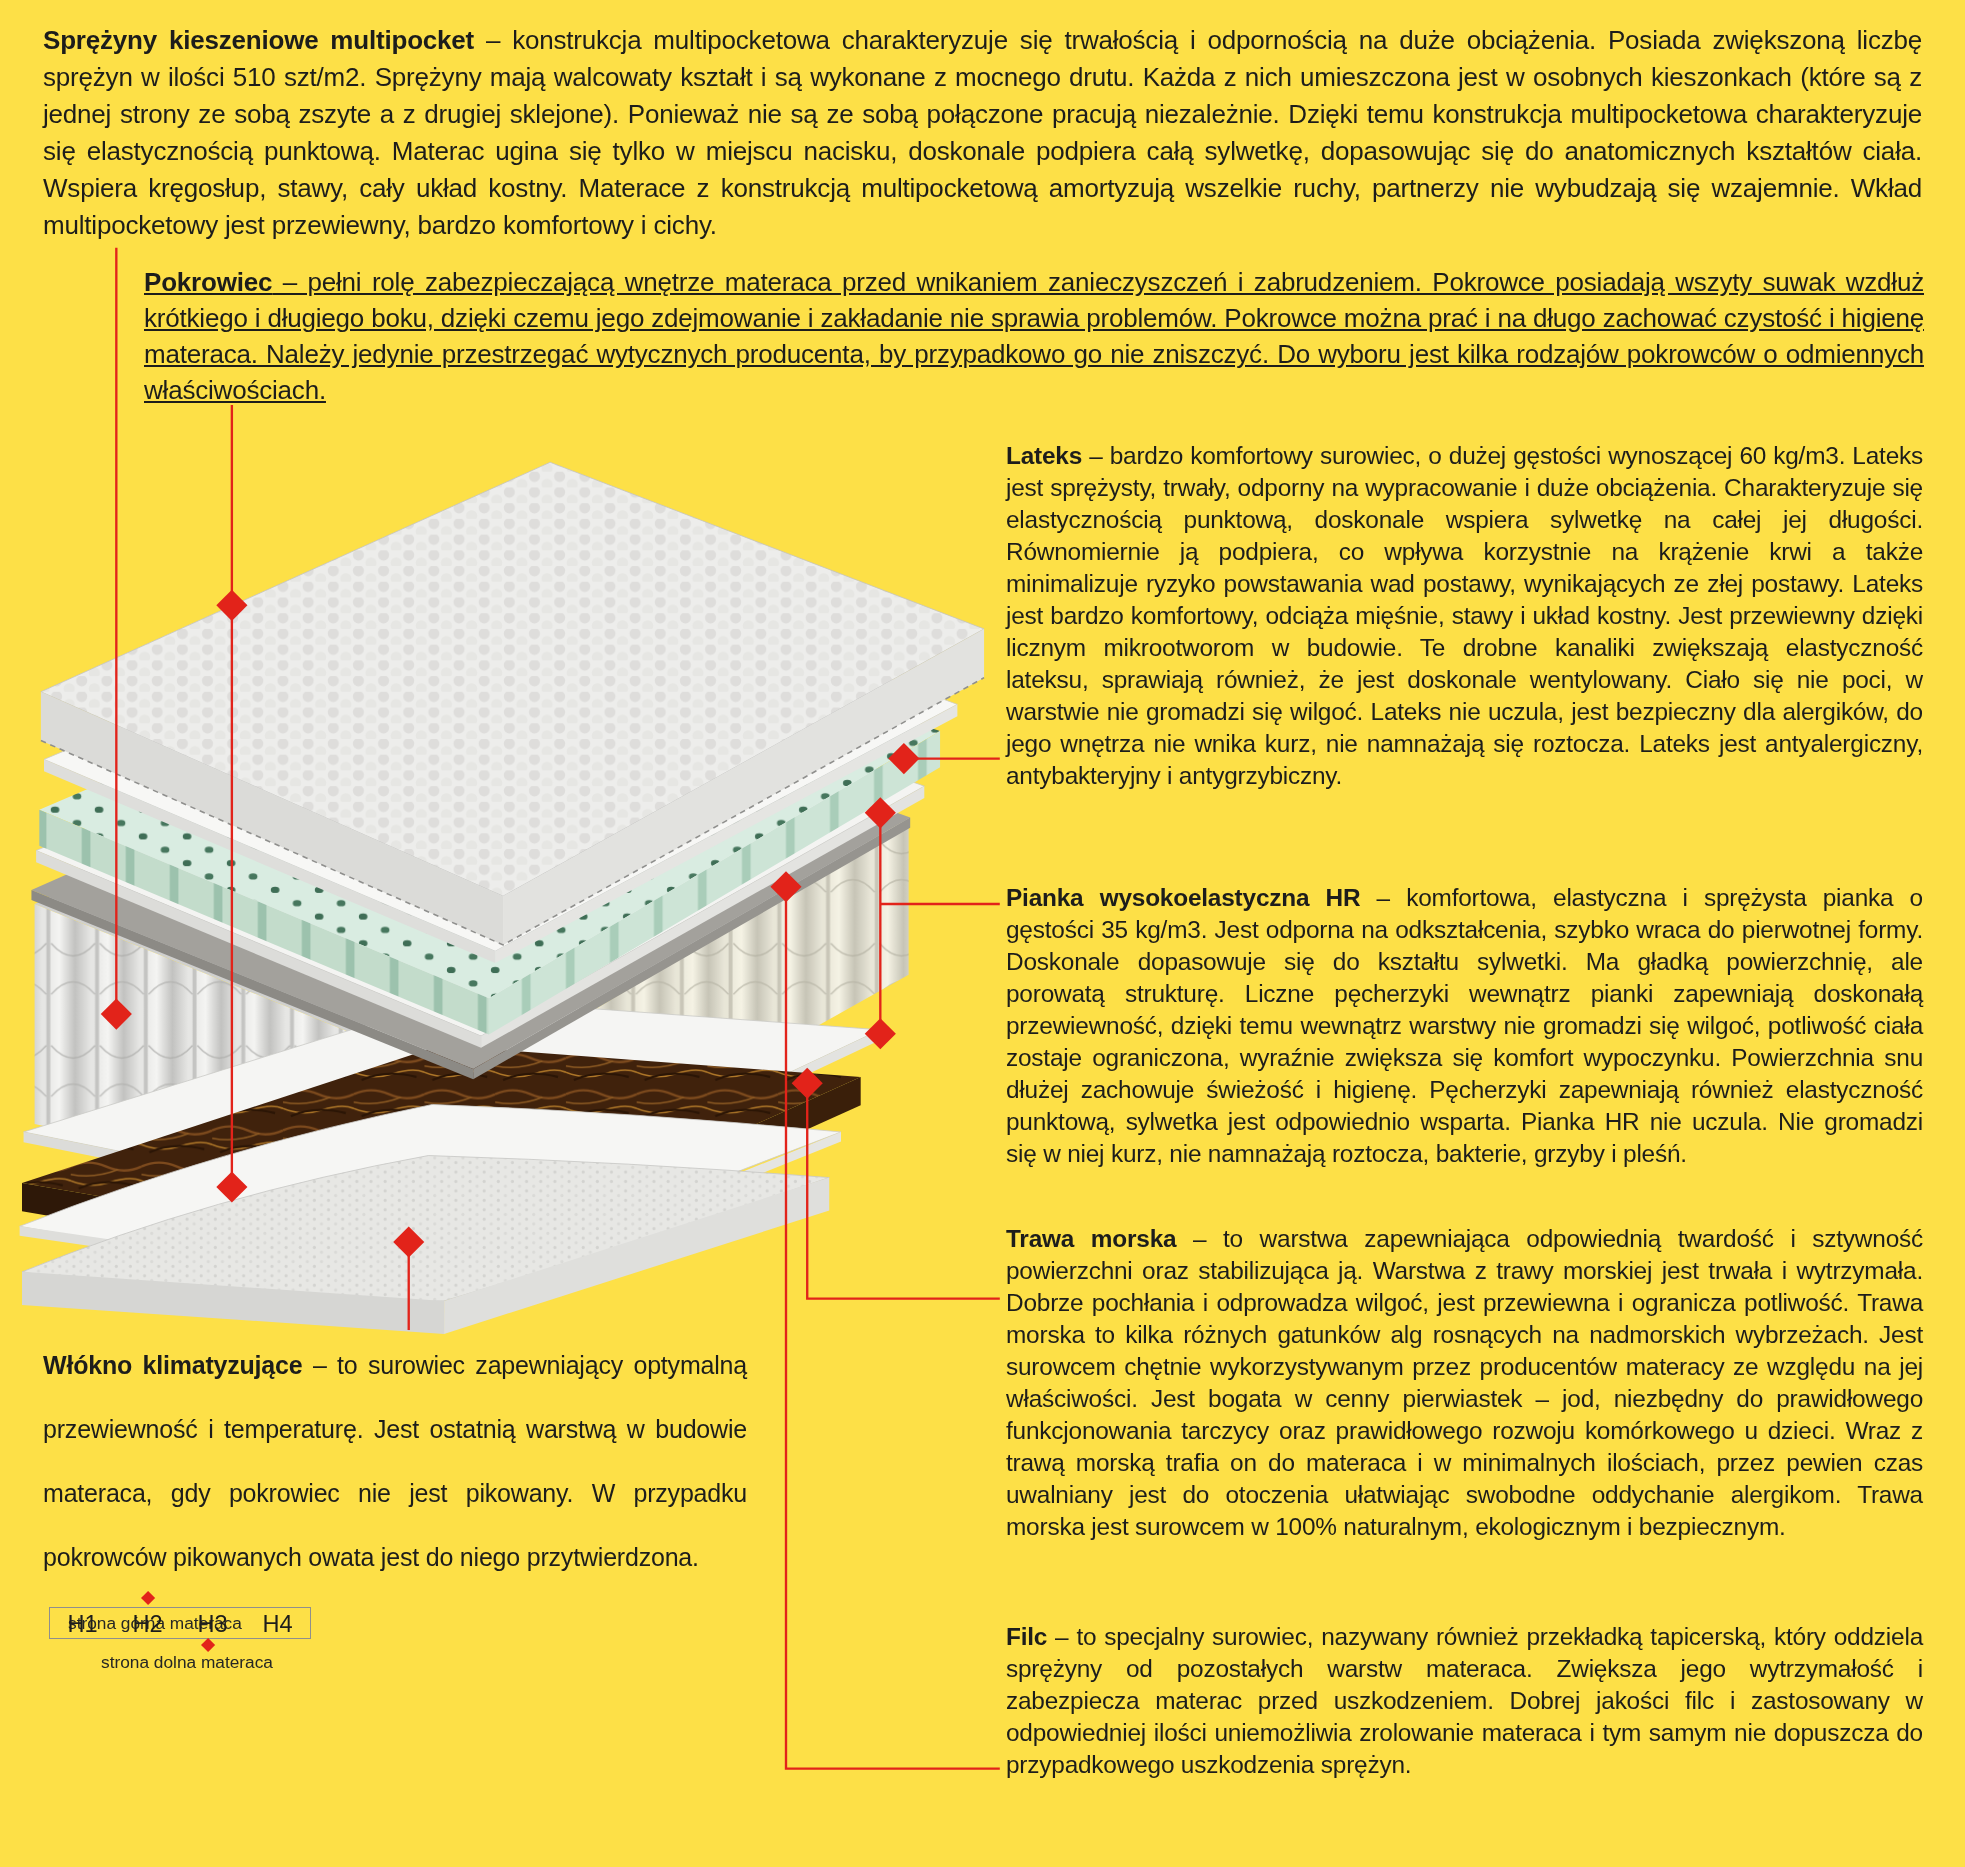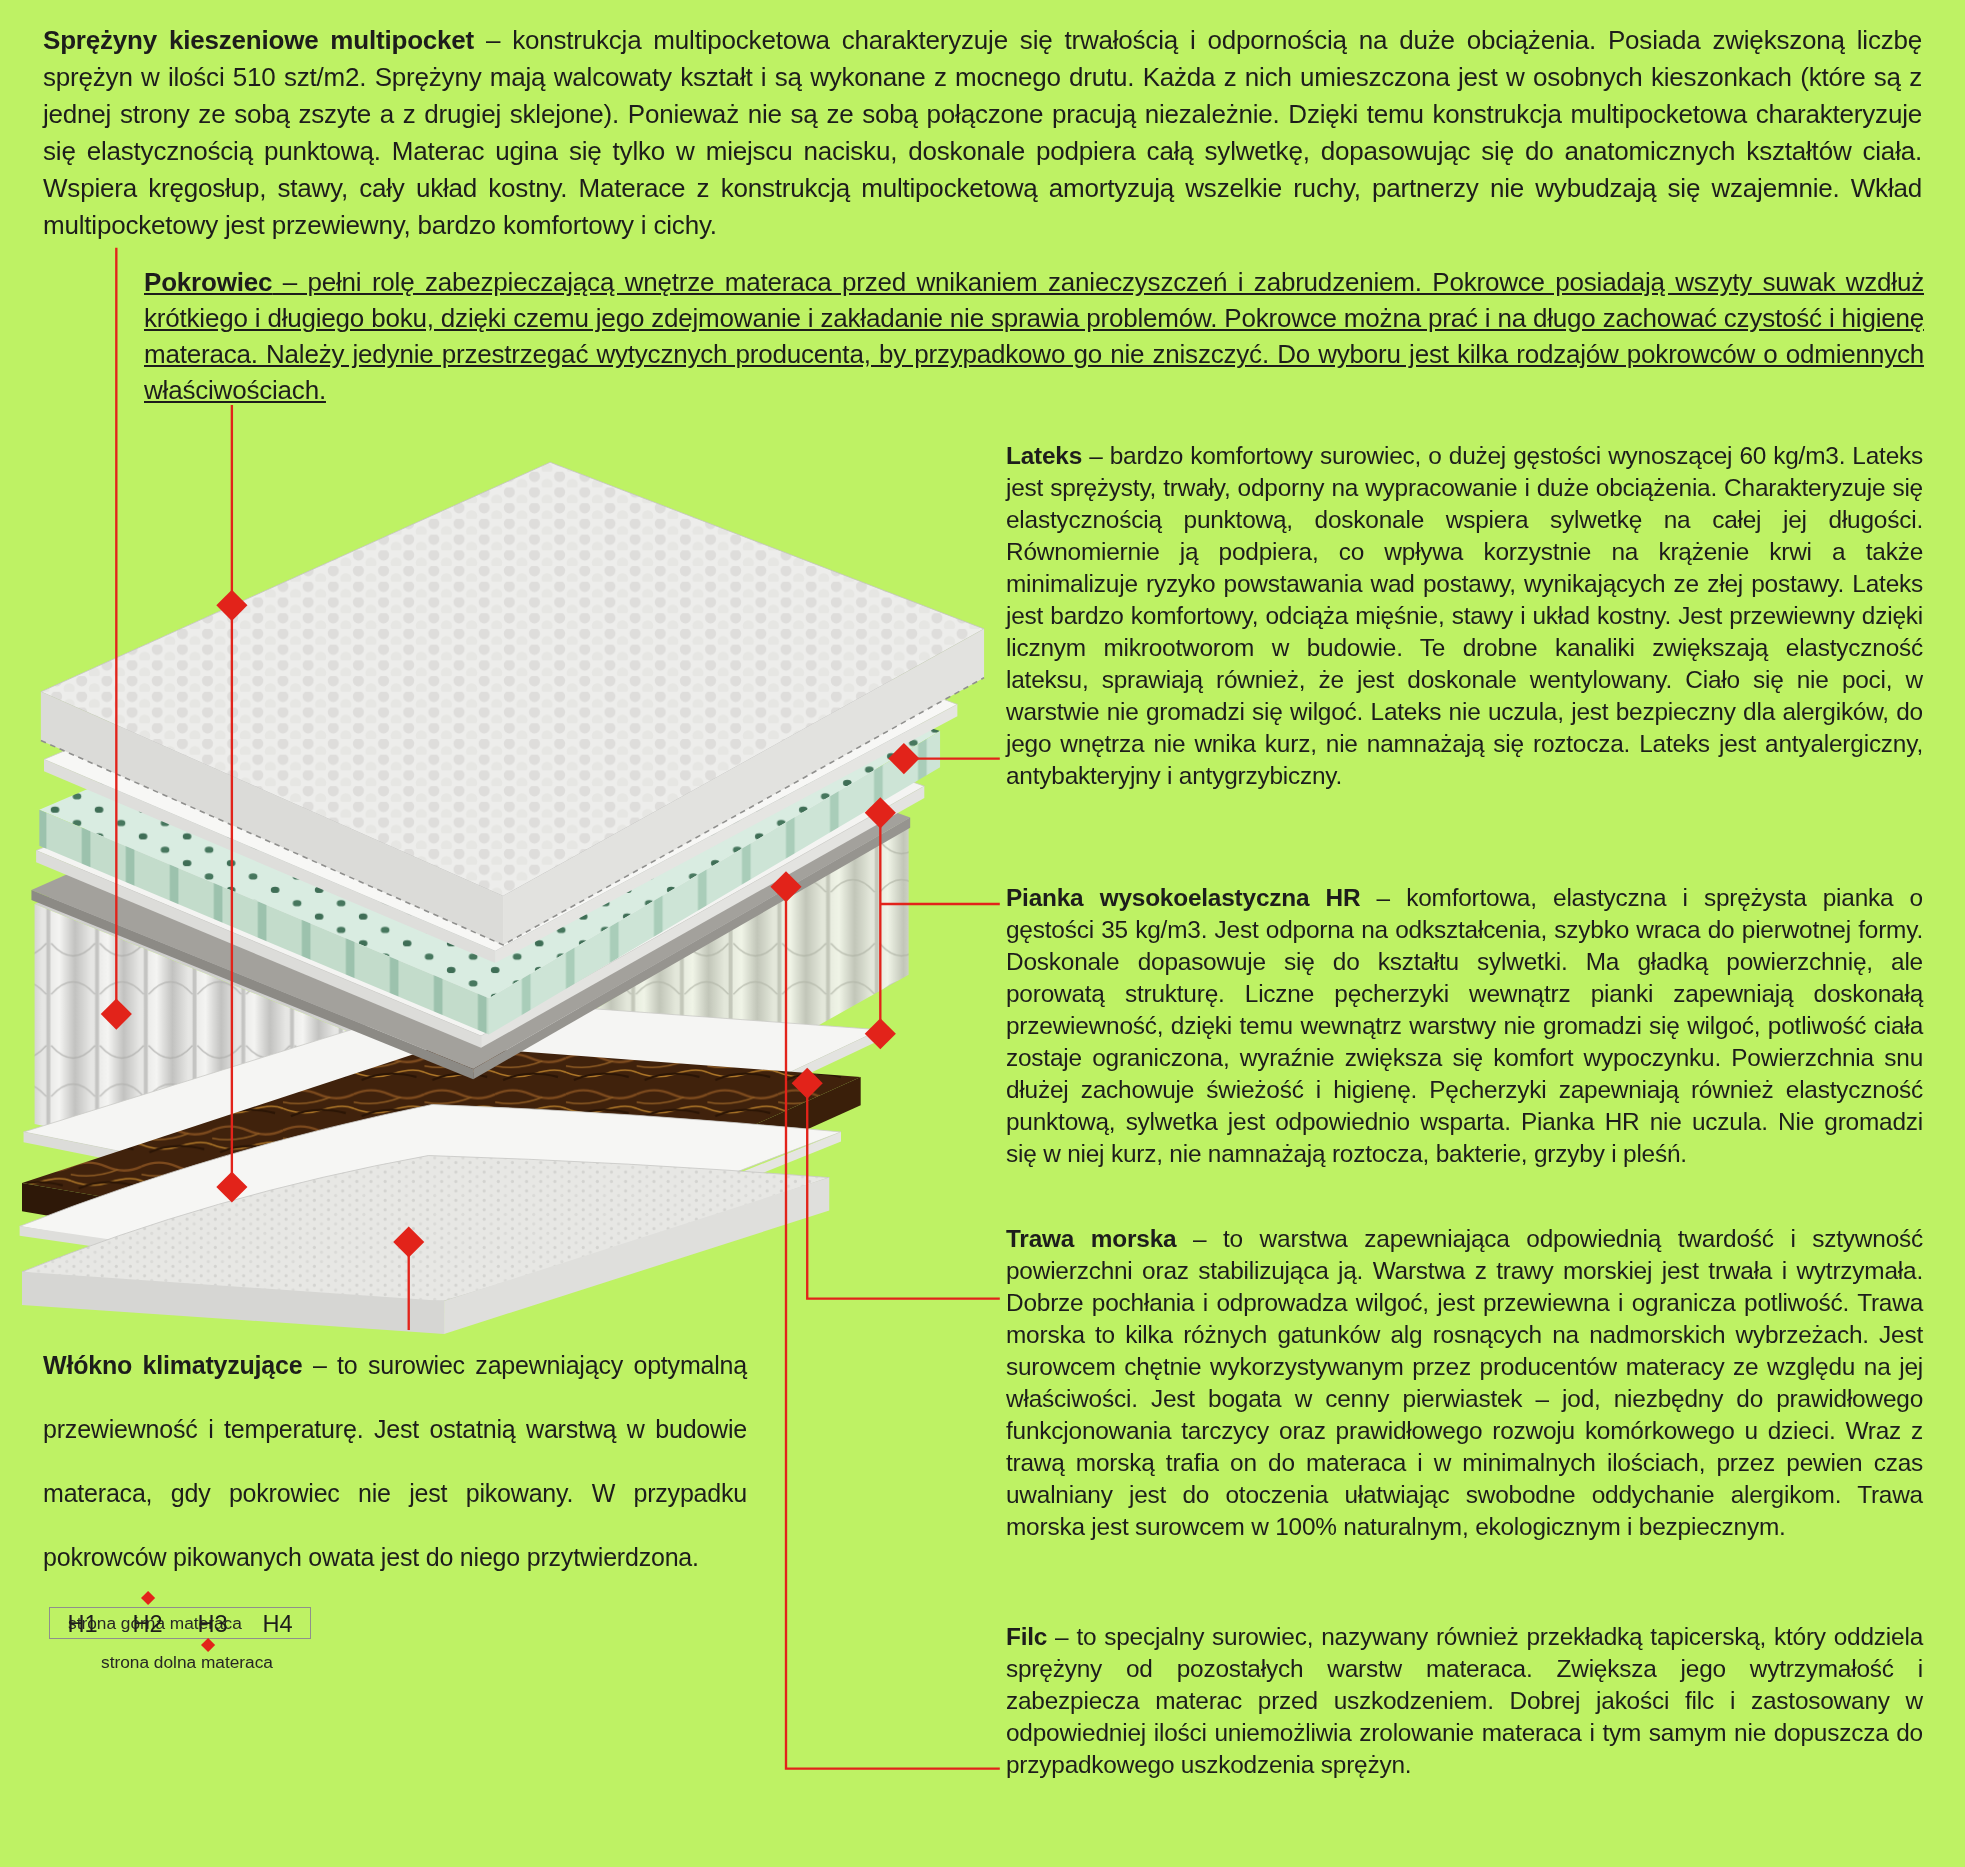--- a/index.html
+++ b/index.html
@@ -1,19 +1,19 @@
 <!DOCTYPE html>
 <html style="font-size:12.6px"><head>
 <meta charset="utf-8">
 <style>
   html,body{margin:0;padding:0;background:#ffffff;}
   #page{
     position:relative;
     width:1965px;height:1867px;
-    background:#bef264;
+    background:#fde047;
     font-family:"Liberation Sans","DejaVu Sans",sans-serif;
     color:#1d1d1b;
     overflow:hidden;
   }
   .para{position:absolute;text-align:justify;letter-spacing:-0.2px;}
   .para b{font-weight:bold;}
   #p-sprezyny{left:43px;top:22px;width:1879px;font-size:26px;line-height:37px;}
   #p-pokrowiec{left:144px;top:264px;width:1780px;font-size:26px;line-height:36px;text-decoration:underline;}
   .rightcol{left:1006px;width:917px;font-size:24.4px;line-height:32px;}
   #p-lateks{top:440px;}

